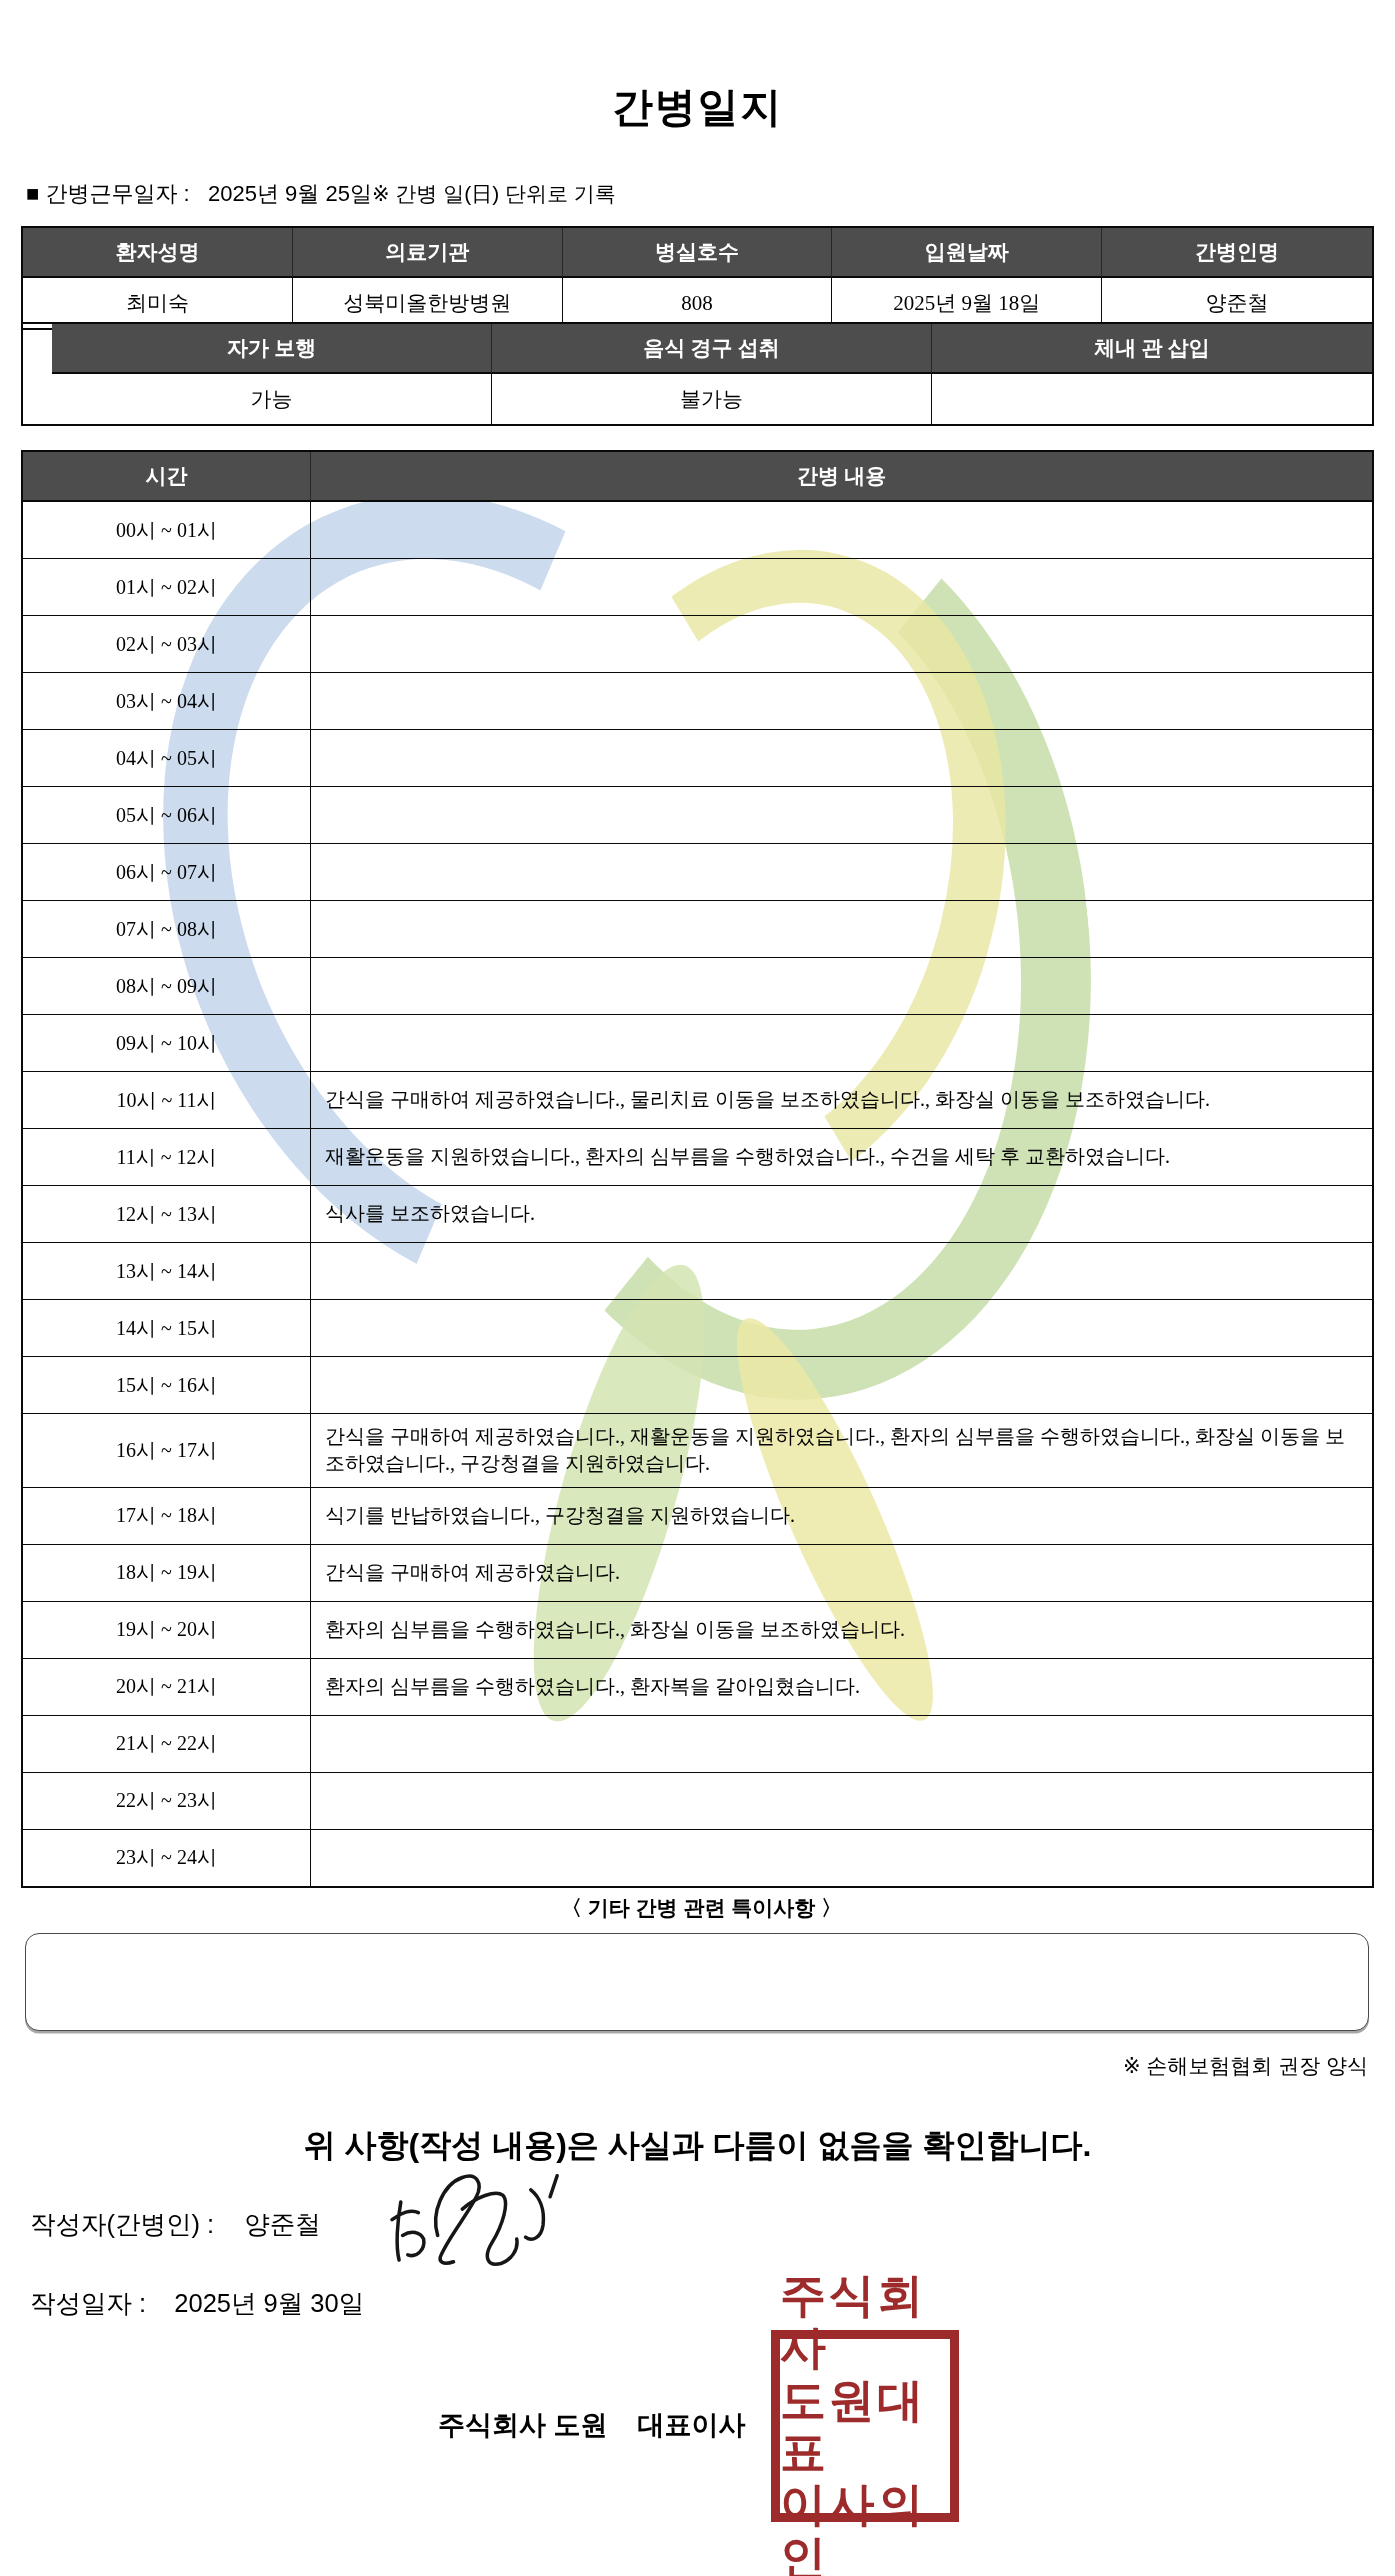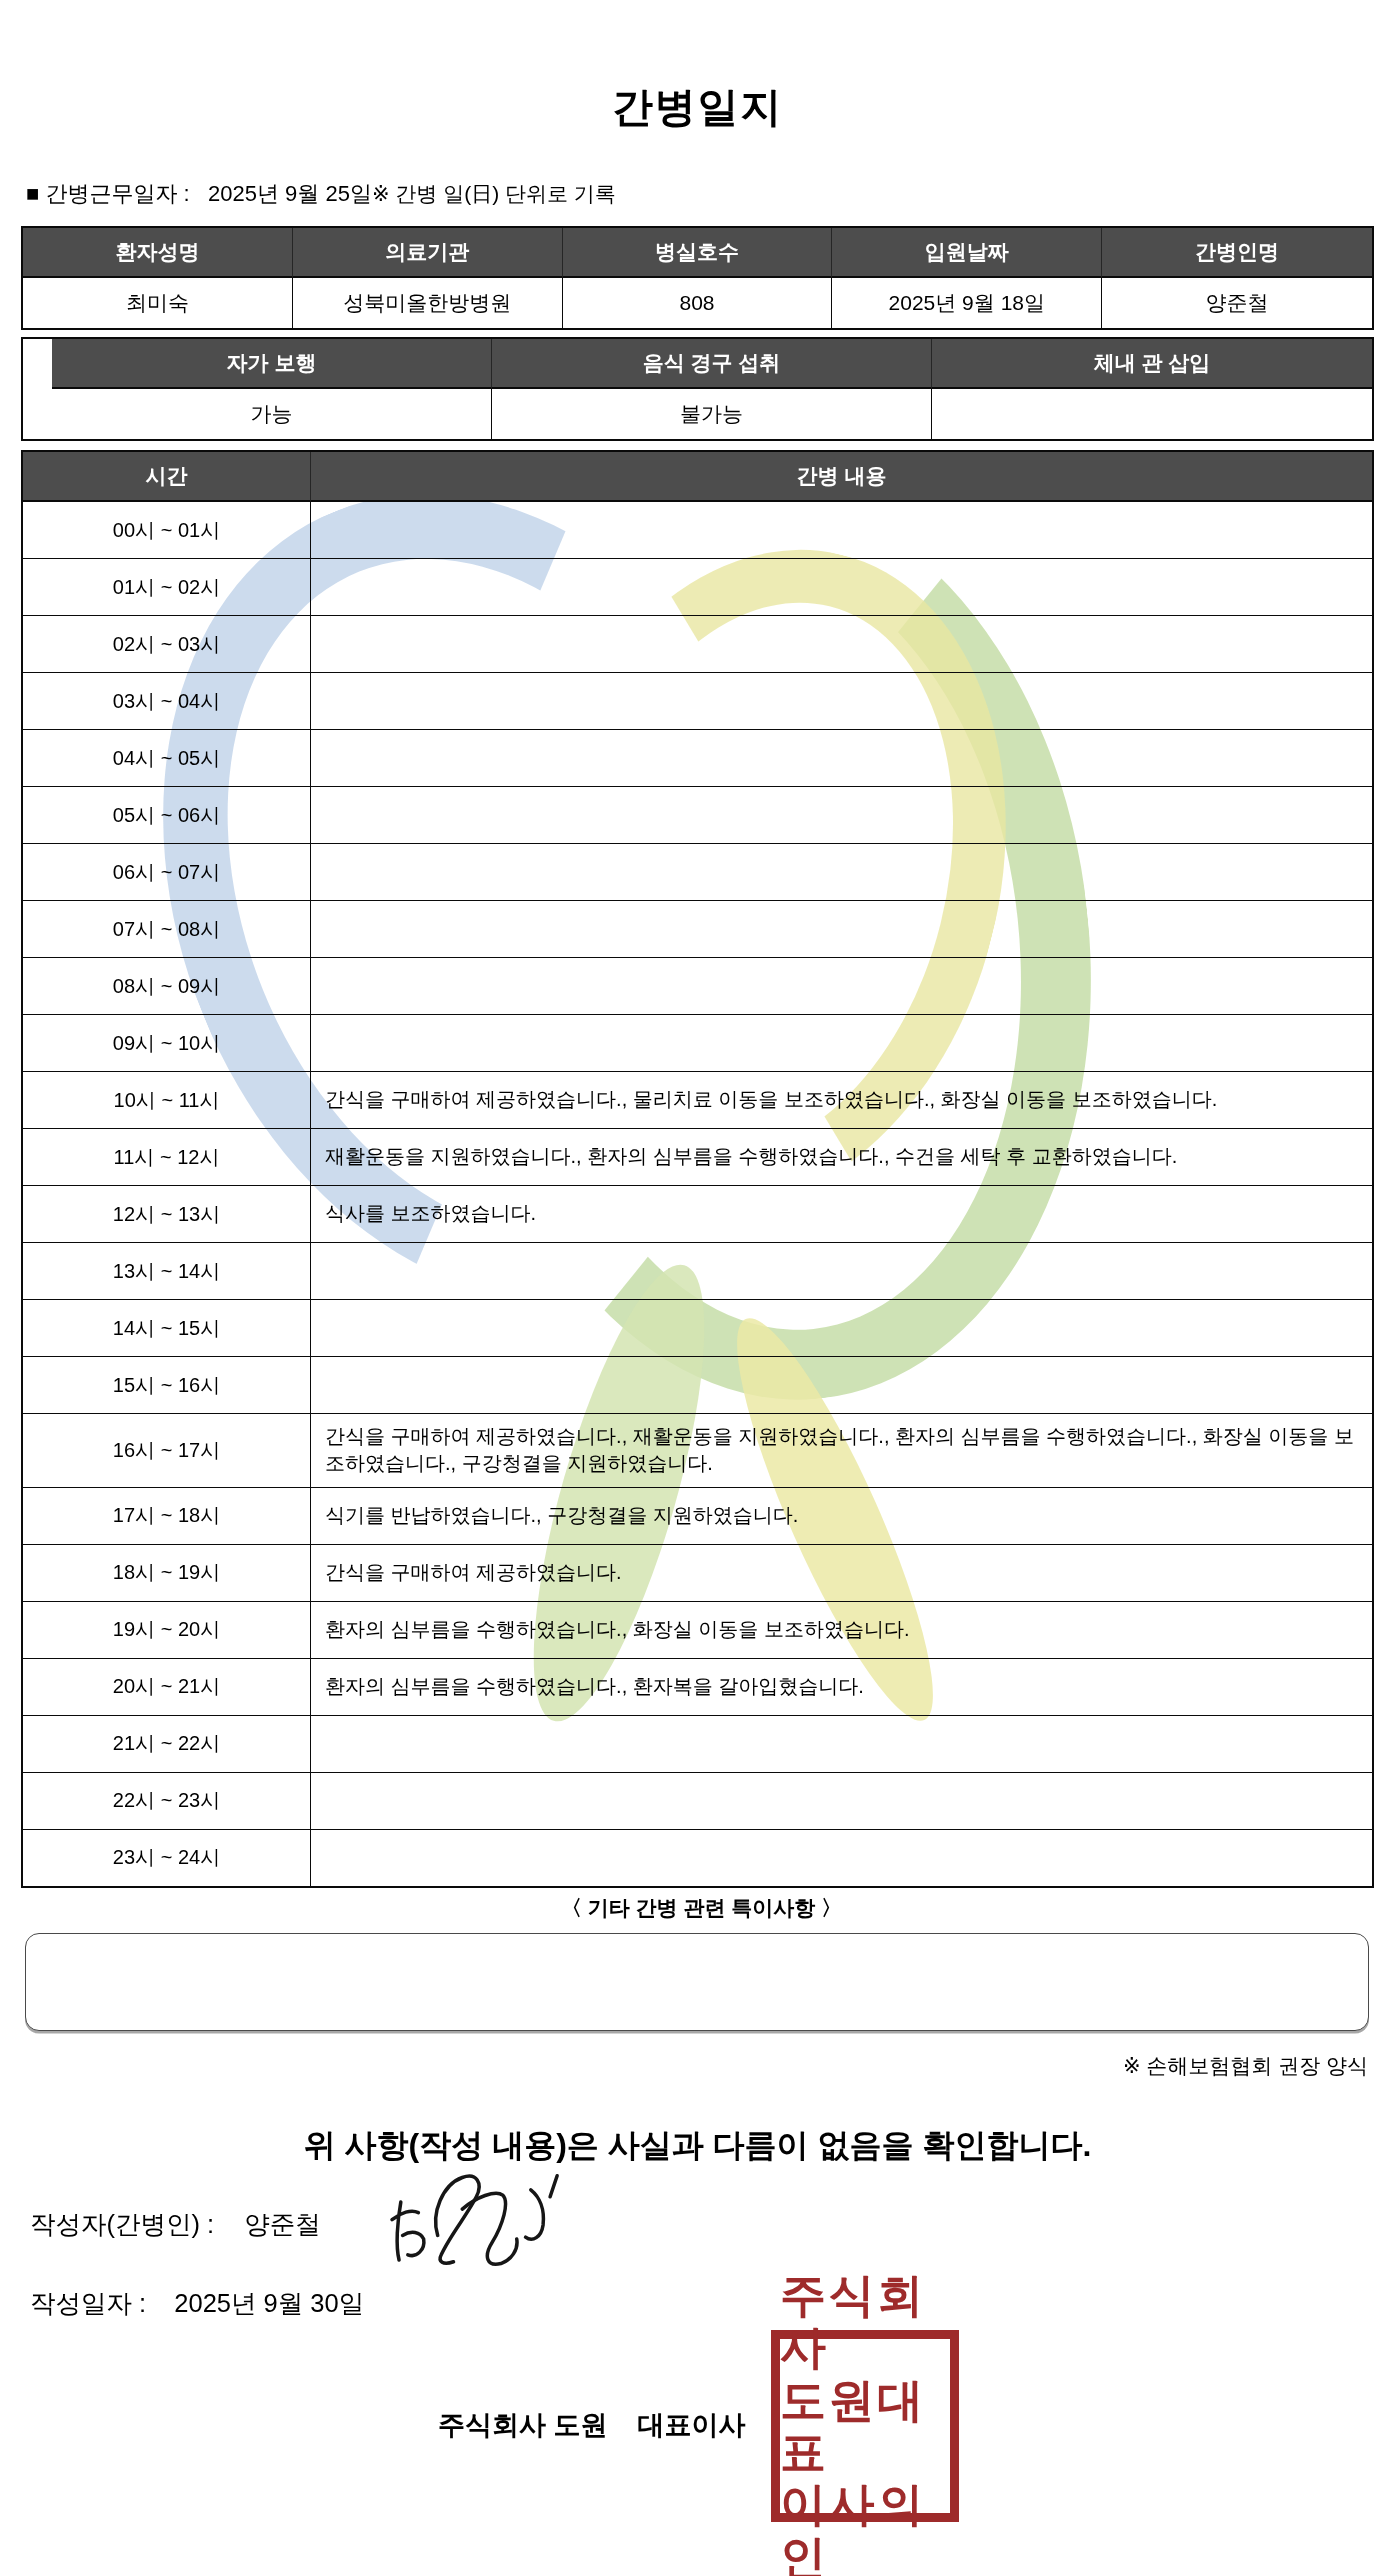--- a/index.html
+++ b/index.html
@@ -7,21 +7,21 @@
   .page{position:relative;width:1395px;height:2576px;background:#fff;overflow:hidden;}
 
   
   .abs{position:absolute;z-index:2;}
   .doc-title{top:63px;left:0;width:100%;text-align:center;font-size:41px;font-weight:bold;letter-spacing:1.8px;margin-top:17px;}
   .meta-row{top:179px;left:26px;width:1342px;display:flex;justify-content:flex-start;align-items:center;font-size:22px;}
   .meta-left{font-weight:500;}
   .meta-right{font-size:21px;}
 
   
-  .tbl{position:absolute;left:21px;width:1353px;border:2.6px solid #0a0a0a;box-sizing:border-box;z-index:2;background:transparent;}
+  .tbl{position:absolute;left:21px;width:1353px;border:2.6px solid #0a0a0a;box-sizing:border-box;z-index:2;background:transparent;font-family:Liberation Serif, serif;}
   .grid5{display:grid;grid-template-columns:repeat(5,1fr);}
   .grid3{display:grid;grid-template-columns:repeat(3,1fr);}
   .cell{box-sizing:border-box;display:flex;align-items:center;justify-content:center;
         border-right:1.8px solid #0a0a0a;font-size:21px;min-height:50px;text-align:center;}
   .cell:nth-last-child(1){border-right:none;}
   .grid5 .cell:nth-child(5n){border-right:none;}
   .grid3 .cell:nth-child(3n){border-right:none;}
   .hcell{background:#4d4d4d;color:#fff;font-weight:bold;border-bottom:2.6px solid #0a0a0a;border-right:1.8px solid #262626;}
   .vcell{background:transparent;}
 
@@ -92,21 +92,21 @@
     <div class="cell hcell">병실호수</div>
     <div class="cell hcell">입원날짜</div>
     <div class="cell hcell">간병인명</div>
     <div class="cell vcell">최미숙</div>
     <div class="cell vcell">성북미올한방병원</div>
     <div class="cell vcell">808</div>
     <div class="cell vcell">2025년 9월 18일</div>
     <div class="cell vcell">양준철</div>
   </div>
 
-  <div class="tbl grid3" style="top:337px;padding-left:29px;">
+  <div class="tbl grid3" style="top:322px;padding-left:29px;">
     <div class="cell hcell">자가 보행</div>
     <div class="cell hcell">음식 경구 섭취</div>
     <div class="cell hcell">체내 관 삽입</div>
     <div class="cell vcell">가능</div>
     <div class="cell vcell">불가능</div>
     <div class="cell vcell"></div>
   </div>
 
   <div class="tbl care-tbl">
     <div class="care-head">

